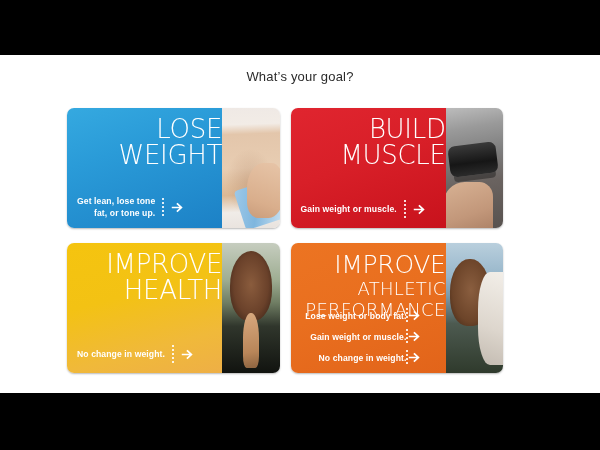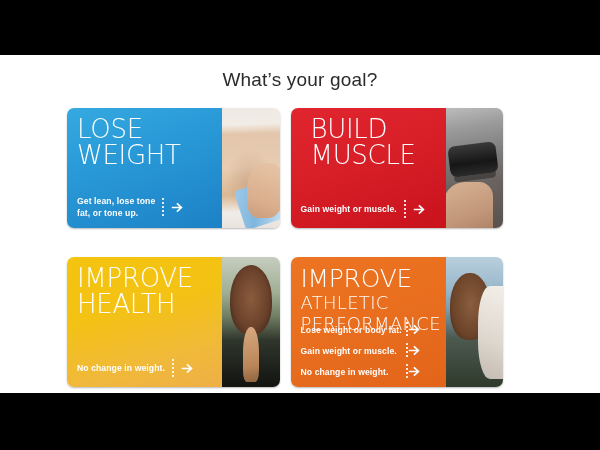--- a/index.html
+++ b/index.html
@@ -8,34 +8,35 @@
 
   .frame { position:relative; width:600px; height:450px; background:#000; }
 
   .stage {
     position:absolute; left:0; top:55px; width:600px; height:338px;
     background:#ffffff;
   }
 
   .page-title {
     text-align:center;
-    font-size:19px;
+    font-size:13px;
     color:#2b2b2b;
     letter-spacing:0.2px;
     padding-top:14px;
     font-weight:400;
   }
 
   .grid {
     position:absolute;
     left:67px; top:53px;
     width:436px;
+    text-align:right;
   }
   .row { display:flex; gap:11px; }
-  .row + .row { margin-top:29px; }
+  .row + .row { margin-top:15px; }
 
   .card {
     position:relative;
     width:228.5px;
     height:120px;
     border-radius:7px;
     overflow:hidden;
     box-shadow:0 1px 2px rgba(0,0,0,0.28);
     cursor:pointer;
     display:flex;

